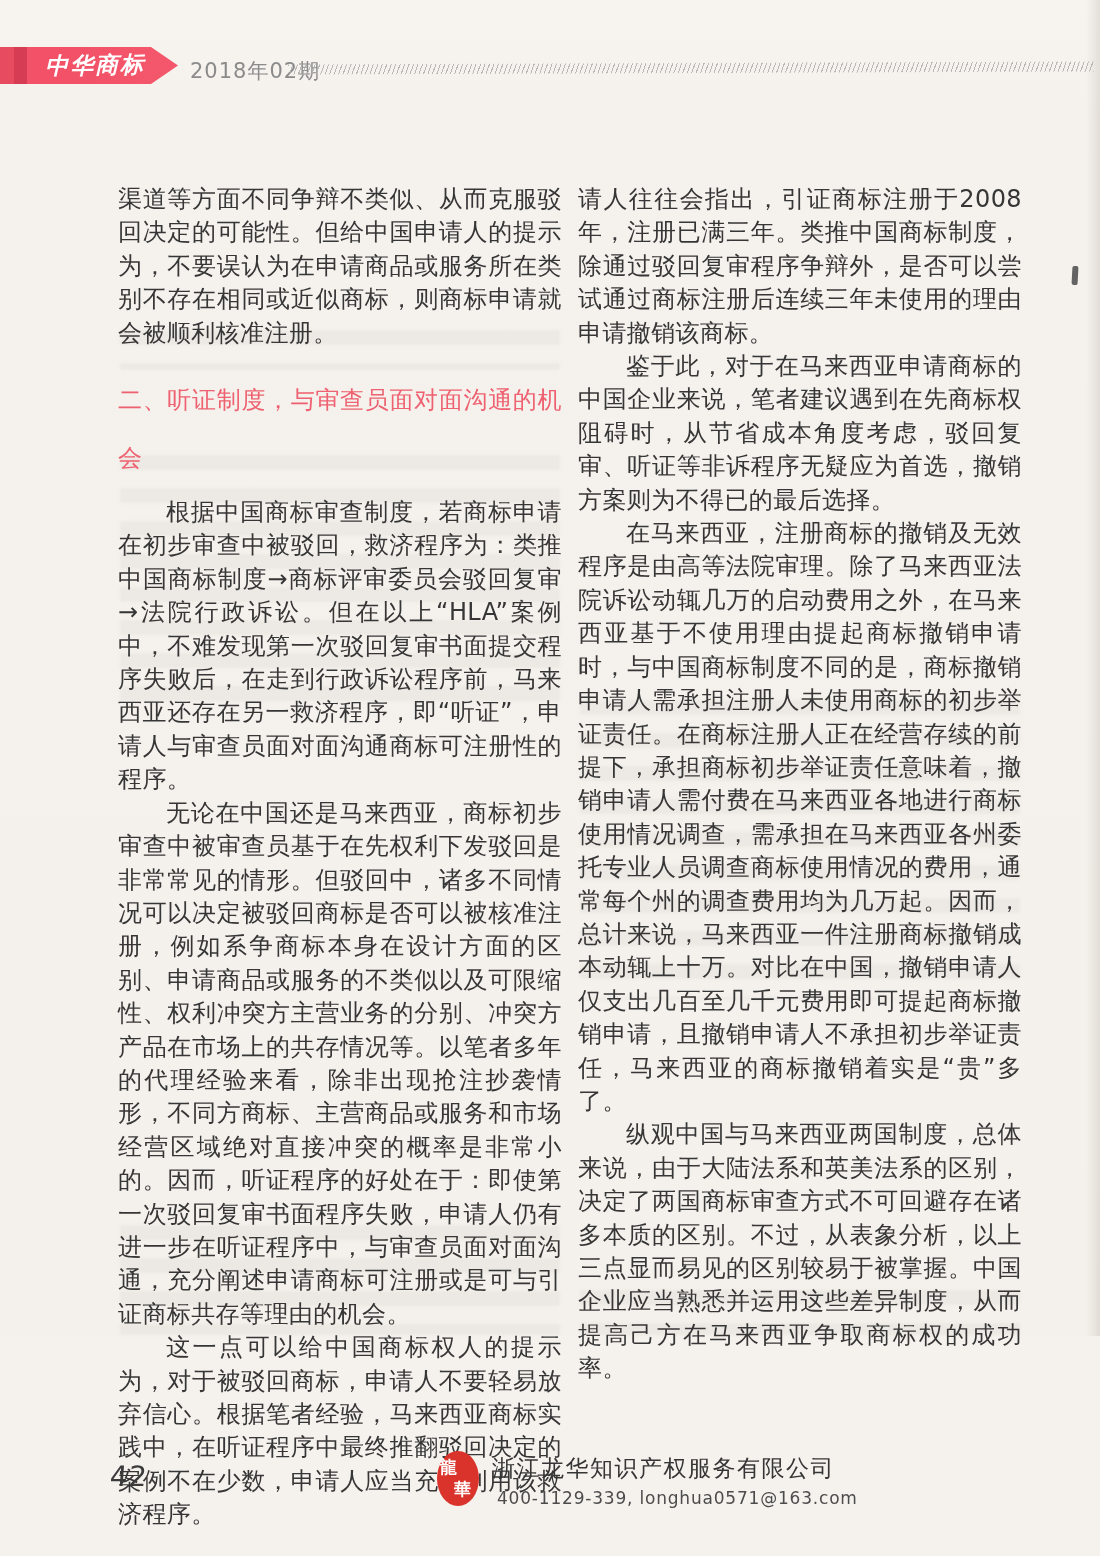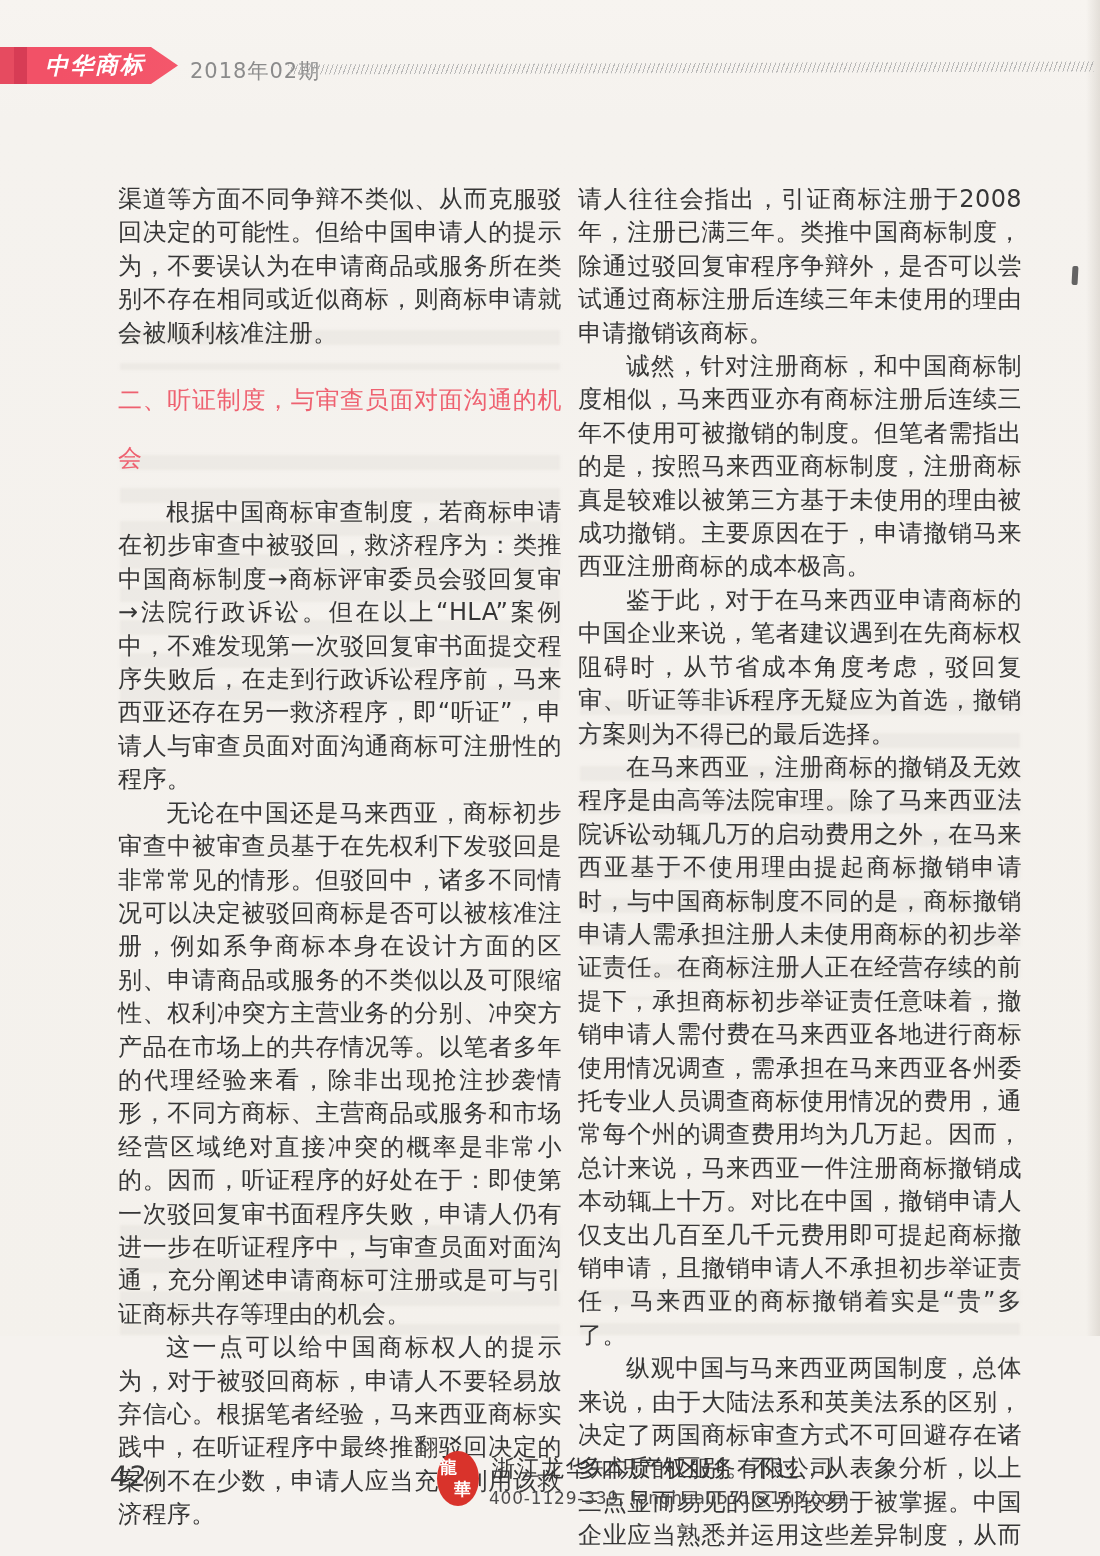--- a/index.html
+++ b/index.html
@@ -73,21 +73,21 @@
     border-radius: 50% / 50%;
     color: #fff; text-align: center;
   }
   .brand-seal .c1 { position: absolute; left: 3px;  top: 5px;  font-size: 17px; font-weight: bold; }
   .brand-seal .c2 { position: absolute; left: 17px; top: 27px; font-size: 17px; font-weight: bold; }
   .brand-name {
     position: absolute; left: 55px; top: 6px;
     font-size: 23px; color: #353535; letter-spacing: 1.5px; white-space: nowrap;
   }
   .brand-contact {
-    position: absolute; left: 52px; top: 41px;
+    position: absolute; left: 60px; top: 41px;
     font-size: 17px; color: #4c4c4c; letter-spacing: 0.8px; white-space: nowrap;
   }
 
   
   .ghost {
     position: absolute; pointer-events: none;
     background: repeating-linear-gradient(180deg,
       rgba(110,100,92,0.055) 0 15px, rgba(0,0,0,0) 15px 33px);
     filter: blur(1.5px);
   }
@@ -120,21 +120,20 @@
     <h2 class="sec">二、听证制度，与审查员面对面沟通的机会</h2>
     <p>根据中国商标审查制度，若商标申请在初步审查中被驳回，救济程序为：类推中国商标制度→商标评审委员会驳回复审→法院行政诉讼。但在以上“HLA”案例中，不难发现第一次驳回复审书面提交程序失败后，在走到行政诉讼程序前，马来西亚还存在另一救济程序，即“听证”，申请人与审查员面对面沟通商标可注册性的程序。</p>
     <p>无论在中国还是马来西亚，商标初步审查中被审查员基于在先权利下发驳回是非常常见的情形。但驳回中，诸多不同情况可以决定被驳回商标是否可以被核准注册，例如系争商标本身在设计方面的区别、申请商品或服务的不类似以及可限缩性、权利冲突方主营业务的分别、冲突方产品在市场上的共存情况等。以笔者多年的代理经验来看，除非出现抢注抄袭情形，不同方商标、主营商品或服务和市场经营区域绝对直接冲突的概率是非常小的。因而，听证程序的好处在于：即使第一次驳回复审书面程序失败，申请人仍有进一步在听证程序中，与审查员面对面沟通，充分阐述申请商标可注册或是可与引证商标共存等理由的机会。</p>
     <p>这一点可以给中国商标权人的提示为，对于被驳回商标，申请人不要轻易放弃信心。根据笔者经验，马来西亚商标实践中，在听证程序中最终推翻驳回决定的案例不在少数，申请人应当充分利用该救济程序。</p>
     <h2 class="sec wrap2">三、排除在先权利阻碍方式的差异，即，不轻易尝试撤销注册在先的商标</h2>
 
   </div>
 
   <div class="col" id="col-right">
     <p class="no-indent">请人往往会指出，引证商标注册于2008年，注册已满三年。类推中国商标制度，除通过驳回复审程序争辩外，是否可以尝试通过商标注册后连续三年未使用的理由申请撤销该商标。</p>
-    <p>诚然，针对注册商标，和中国商标制度相似，马来西亚亦有商标注册后连续三年不使用可被撤销的制度。但笔者需指出的是，按照马来西亚商标制度，注册商标真是较难以被第三方基于未使用的理由被成功撤销。主要原因在于，申请撤销马来西亚注册商标的成本极高。</p>
     <p>鉴于此，对于在马来西亚申请商标的中国企业来说，笔者建议遇到在先商标权阻碍时，从节省成本角度考虑，驳回复审、听证等非诉程序无疑应为首选，撤销方案则为不得已的最后选择。</p>
     <p>在马来西亚，注册商标的撤销及无效程序是由高等法院审理。除了马来西亚法院诉讼动辄几万的启动费用之外，在马来西亚基于不使用理由提起商标撤销申请时，与中国商标制度不同的是，商标撤销申请人需承担注册人未使用商标的初步举证责任。在商标注册人正在经营存续的前提下，承担商标初步举证责任意味着，撤销申请人需付费在马来西亚各地进行商标使用情况调查，需承担在马来西亚各州委托专业人员调查商标使用情况的费用，通常每个州的调查费用均为几万起。因而，总计来说，马来西亚一件注册商标撤销成本动辄上十万。对比在中国，撤销申请人仅支出几百至几千元费用即可提起商标撤销申请，且撤销申请人不承担初步举证责任，马来西亚的商标撤销着实是“贵”多了。</p>
     <p><span>纵观中国与马来西亚两国制度，总体来说，由于大陆法系和英美法系的区别，决定了两国商标审查方式不可回避存在诸多本质的区别。不过，从表象分析，以上三点显而易见的区别较易于被掌握。中国企业应当熟悉并运用这些差异制度，从而提高己方在马来西亚争取商标权的成功率。</span></p>
 
   </div>
 
   <div class="page-num">42</div>
 
   <div class="footer-brand">
     <div class="brand-seal">

